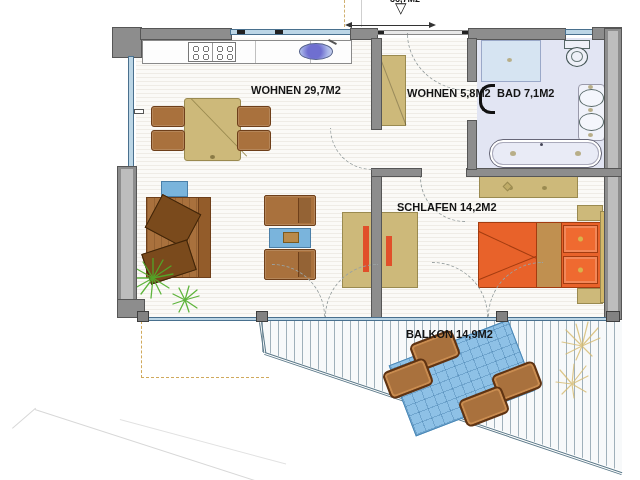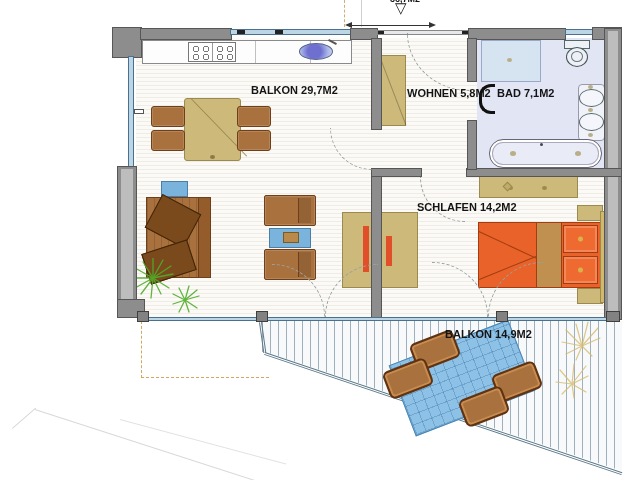--- a/index.html
+++ b/index.html
@@ -234,19 +234,19 @@
   <div class="arc tl" style="left:488px;top:262px;width:55px;height:55px;"></div>
 
   <div style="left:344px;top:0;width:0;height:27px;border-left:1px dashed #d0b070;"></div>
   <div style="left:361px;top:0;width:1px;height:27px;background:#cfcfcf;"></div>
   <div style="left:349px;top:25px;width:82px;height:1px;background:#333;"></div>
   <div style="left:345px;top:22px;width:0;height:0;border-right:7px solid #333;border-top:3px solid transparent;border-bottom:3px solid transparent;"></div>
   <div style="left:429px;top:22px;width:0;height:0;border-left:7px solid #333;border-top:3px solid transparent;border-bottom:3px solid transparent;"></div>
   <div class="rlabel" style="left:390px;top:-6px;font-size:9px;">36,7M2</div>
   <div style="left:395px;top:0px;font-size:15px;line-height:1;color:#111;">▽</div>
 
-  <div class="rlabel" style="left:251px;top:84px;">BALKON 29,7M2</div>
+  <div class="rlabel" style="left:251px;top:84px;">WOHNEN 29,7M2</div>
   <div class="rlabel" style="left:407px;top:87px;">WOHNEN 5,8M2</div>
   <div class="rlabel" style="left:497px;top:87px;">BAD 7,1M2</div>
-  <div class="rlabel" style="left:417px;top:201px;">SCHLAFEN 14,2M2</div>
-  <div class="rlabel" style="left:406px;top:328px;padding-left:39px;">BALKON 14,9M2</div>
+  <div class="rlabel" style="left:397px;top:201px;">SCHLAFEN 14,2M2</div>
+  <div class="rlabel" style="left:406px;top:328px;">BALKON 14,9M2</div>
 
 </div>
 
 </body></html>

